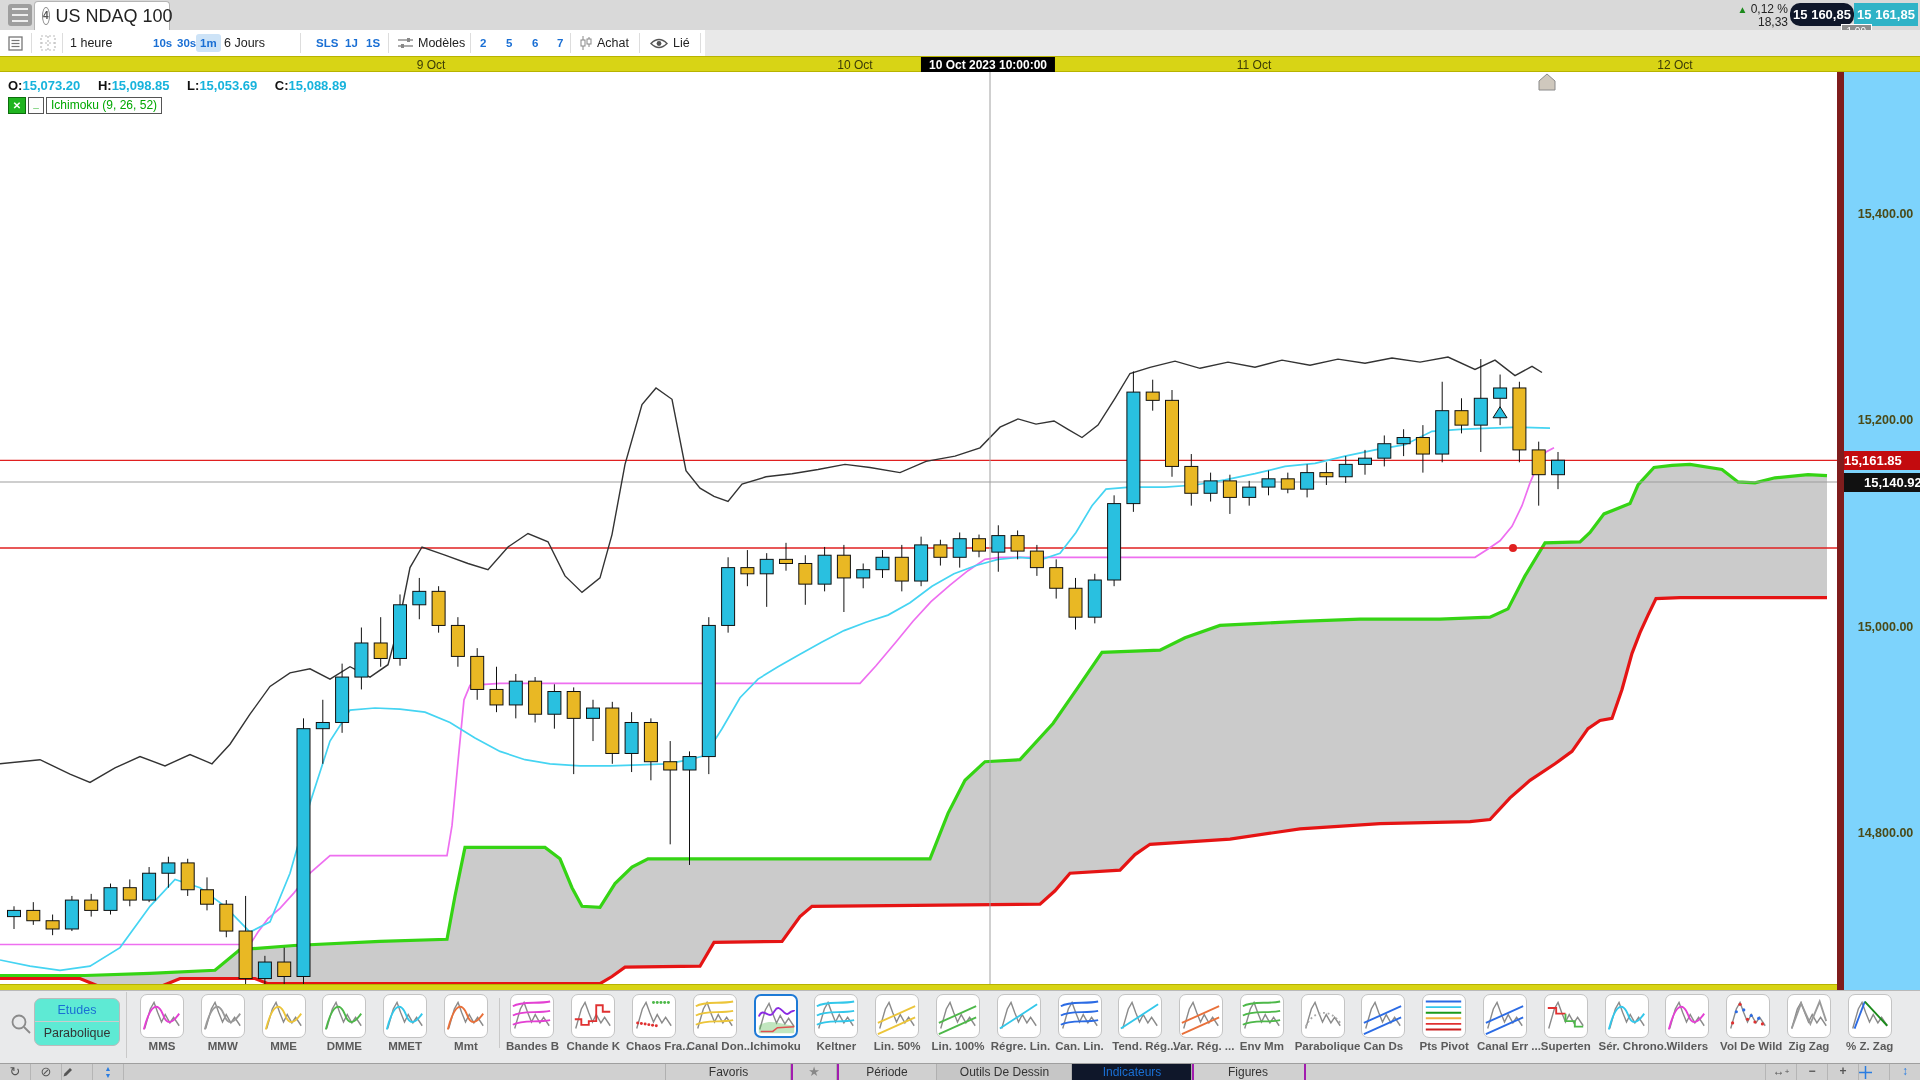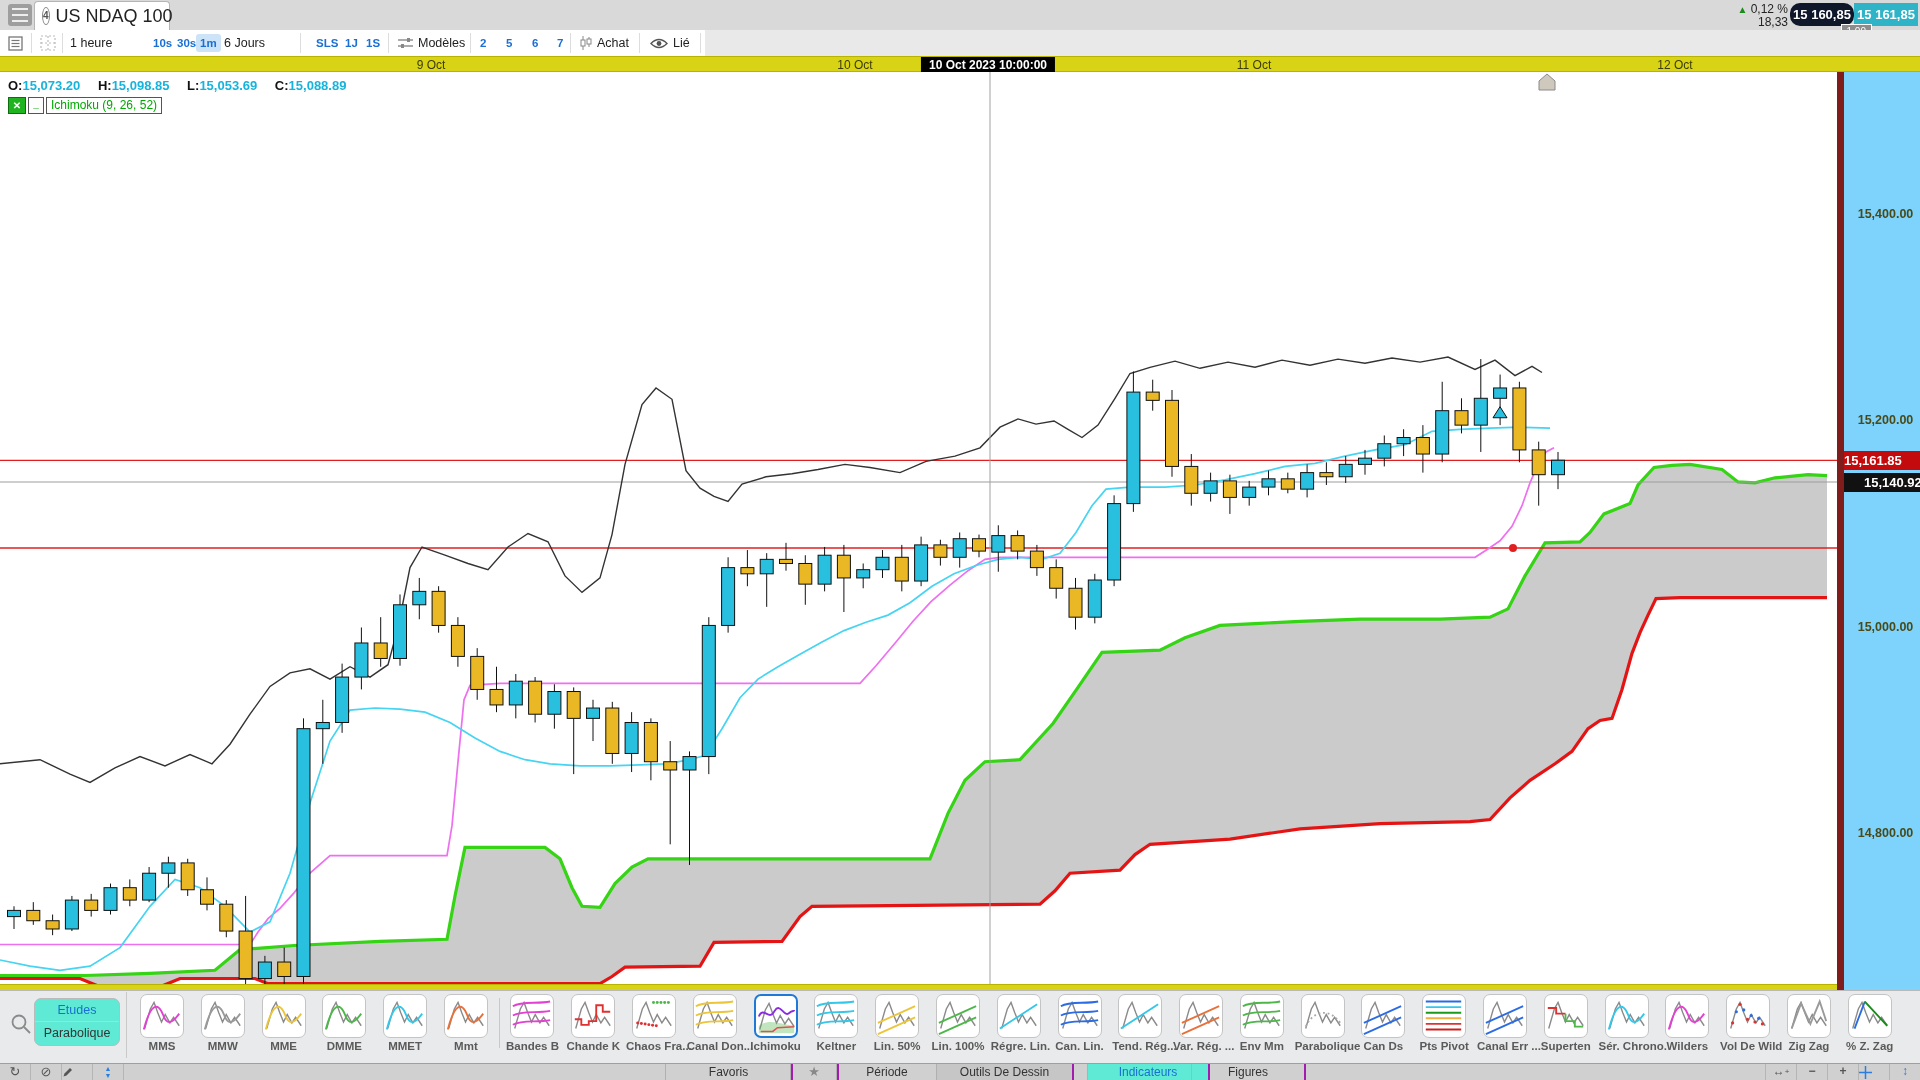--- a/index.html
+++ b/index.html
@@ -57,21 +57,21 @@
   #indrow{left:134px;top:994px;width:1764px;height:66px;display:flex;justify-content:space-between;align-items:flex-start;}
   .indbtn{width:56px;text-align:center;cursor:pointer;}
   .indbtn .ic{width:44px;height:44px;margin:0 auto;background:#fff;border:1.5px solid #c4c4c4;border-radius:7px;box-sizing:border-box;}
   .indbtn.sel .ic{border:2px solid #1e7ad6;}
   .indbtn .lb{font-size:11.5px;font-weight:bold;color:#5a5a5a;margin-top:2px;white-space:nowrap;}
   .vsep{width:1px;height:50px;background:#c9c9c9;margin-top:4px;}
   
   #statusbar{left:0;top:1063px;width:1920px;height:17px;background:#d0d0d0;border-top:1px solid #9f9f9f;box-sizing:border-box;font-size:12px;}
   .sic{position:absolute;top:0;height:16px;line-height:15px;text-align:center;border-right:1px solid #b5b5b5;color:#555;}
   .stab{position:absolute;top:0;height:16px;line-height:16px;text-align:center;border-right:2px solid #a21caf;border-left:1px solid #b0b0b0;color:#333;}
-  .stab.active{background:#5eead4;color:#1a6fd4;margin-left:16px;}
+  .stab.active{background:#0f172a;color:#1a6fd4;}
   svg{display:block;}
 </style>
 </head>
 <body>
 
 <div class="abs" id="tabstrip">
   <div class="abs" id="hamburger">
       <div></div>
       <div></div>
       <div></div>

